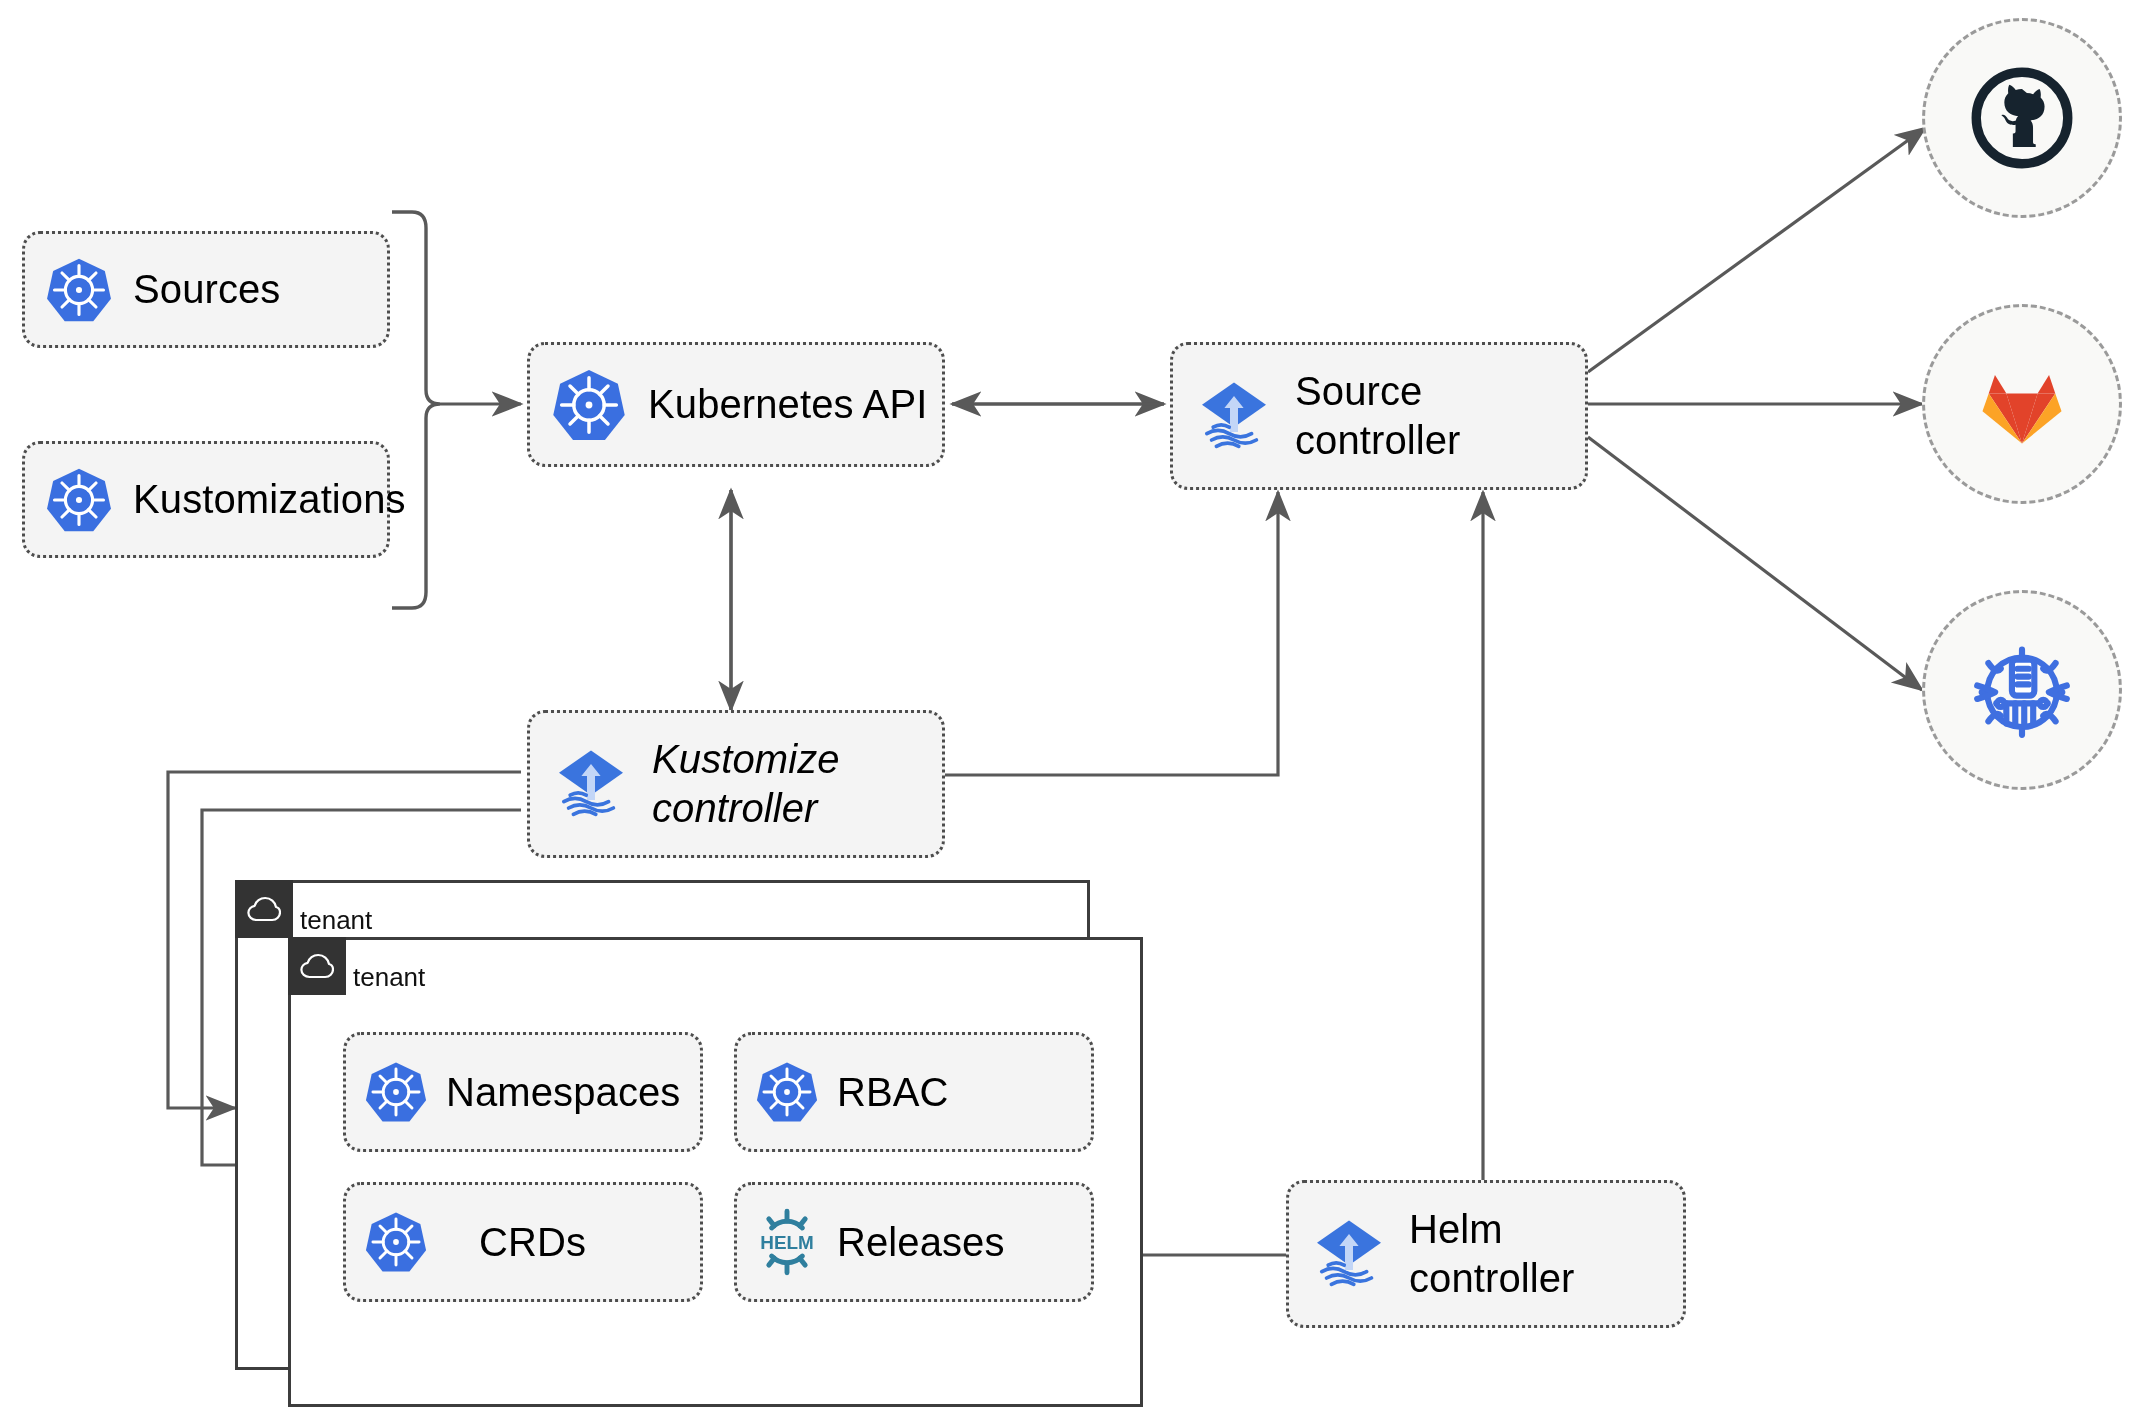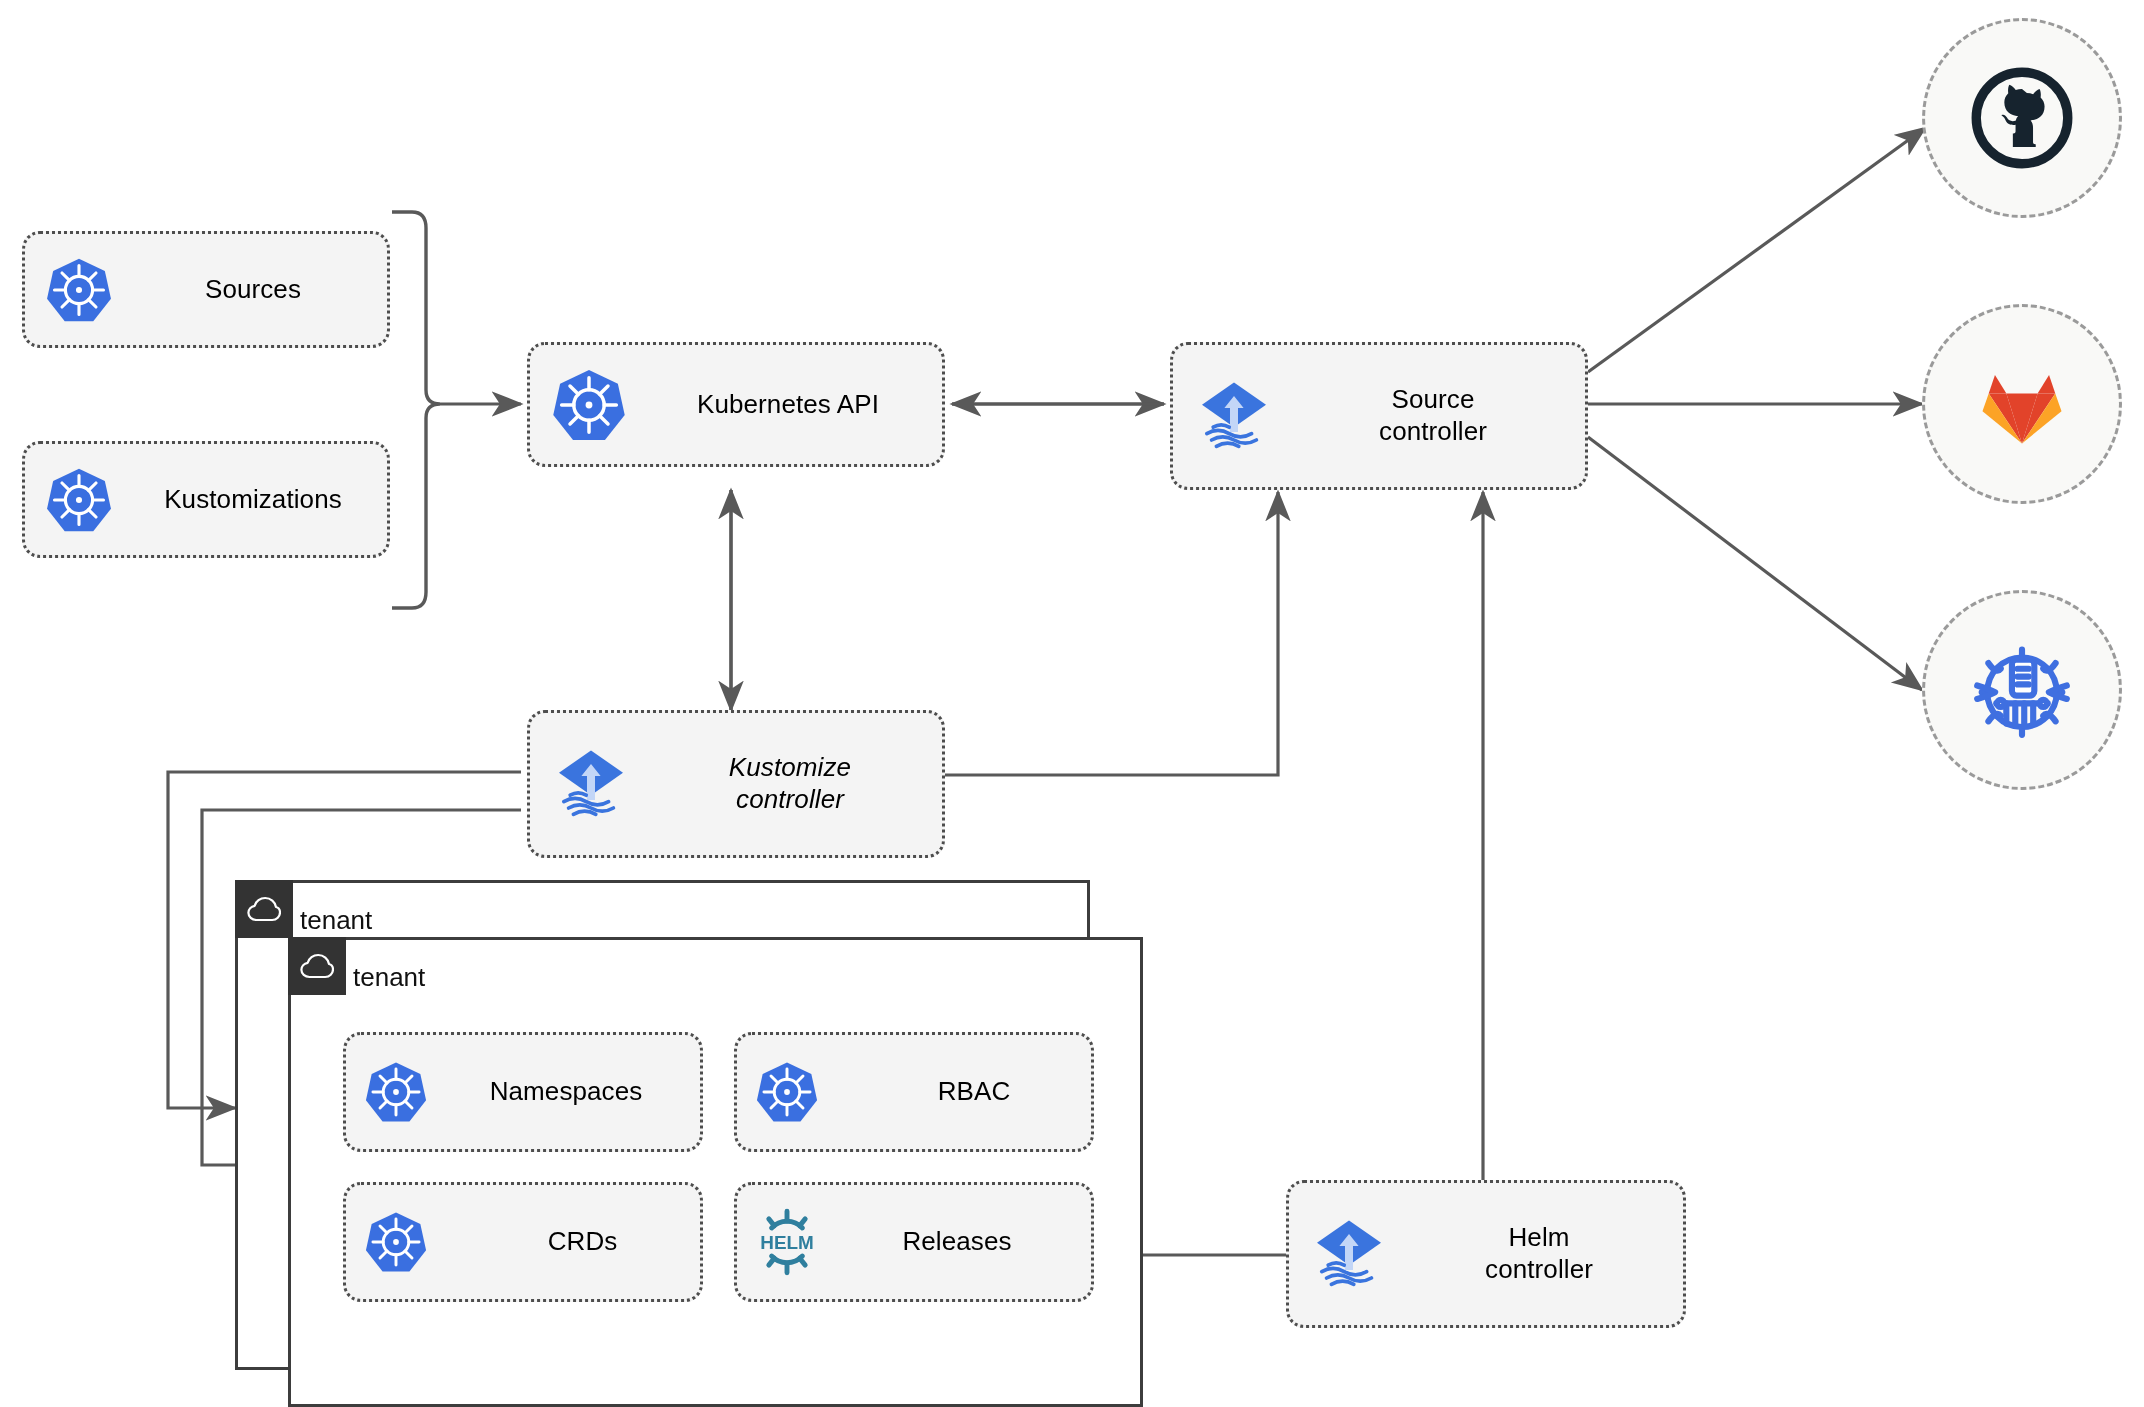--- a/index.html
+++ b/index.html
@@ -10,22 +10,22 @@
   .card{
     position:absolute;
     background:#f4f4f4;
     border:3px dotted #4d4d4d;
     border-radius:18px;
     display:flex;align-items:center;
     box-sizing:border-box;
   }
   .card .ico{flex:0 0 auto;display:flex;align-items:center;justify-content:center;}
   .card .lbl{
-    flex:1 1 auto;text-align:center;color:#000;
-    font-size:26px;line-height:1.22;letter-spacing:.1px;
+    flex:1 1 auto;color:#000;
+    font-size:40px;line-height:1.22;letter-spacing:.1px;
     padding-right:14px;white-space:pre-line;
   }
 
   
   .tenant{
     position:absolute;background:#ffffff;
     border:3px solid #3d3d3d;box-sizing:border-box;
   }
   .tenant-tab{
     position:absolute;top:-3px;left:-3px;
@@ -217,21 +217,21 @@
           <circle cx="50" cy="50" r="20"></circle>
           <path d="M50 14 L50 30 M50 70 L50 86 M14 50 L30 50 M70 50 L86 50
                    M25 25 L36 36 M64 64 L75 75 M75 25 L64 36 M36 64 L25 75"></path>
         </g>
         <circle cx="50" cy="50" r="4.5" fill="#fff"></circle>
       </svg>
     </div>
     <div class="lbl">Namespaces</div>
   </div>
 
-  <div class="card" style="left:734px;top:1032px;width:360px;height:120px;gap:34px;">
+  <div class="card" style="left:734px;top:1032px;width:360px;height:120px;">
     <div class="ico" style="width:100px;">
       <svg width="64" height="64" viewBox="0 0 100 100">
         <path d="M50 4 L88 22 L97 63 L71 96 L29 96 L3 63 L12 22 Z" fill="#3a6fe0"></path>
         <g fill="none" stroke="#fff" stroke-width="4.6" stroke-linecap="round">
           <circle cx="50" cy="50" r="20"></circle>
           <path d="M50 14 L50 30 M50 70 L50 86 M14 50 L30 50 M70 50 L86 50
                    M25 25 L36 36 M64 64 L75 75 M75 25 L64 36 M36 64 L25 75"></path>
         </g>
         <circle cx="50" cy="50" r="4.5" fill="#fff"></circle>
       </svg>

